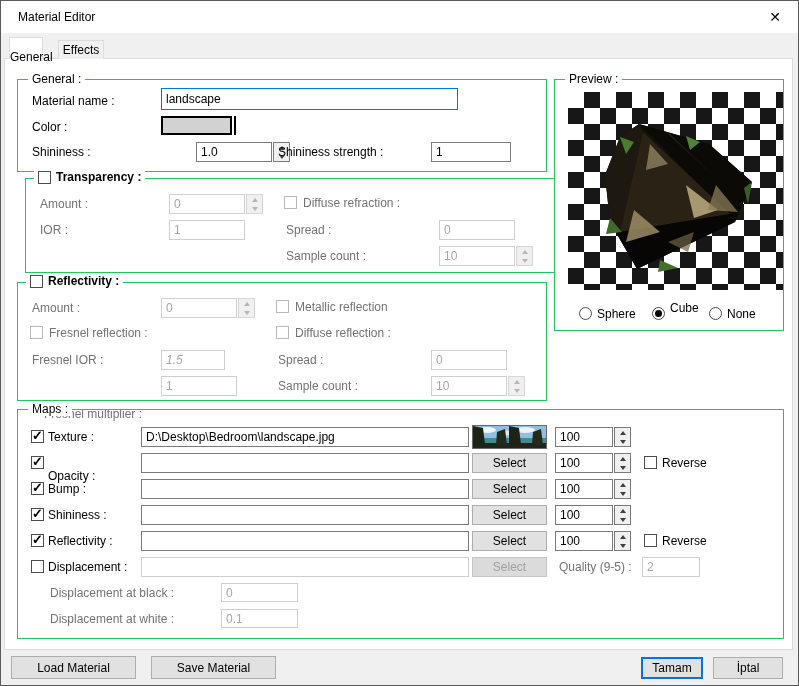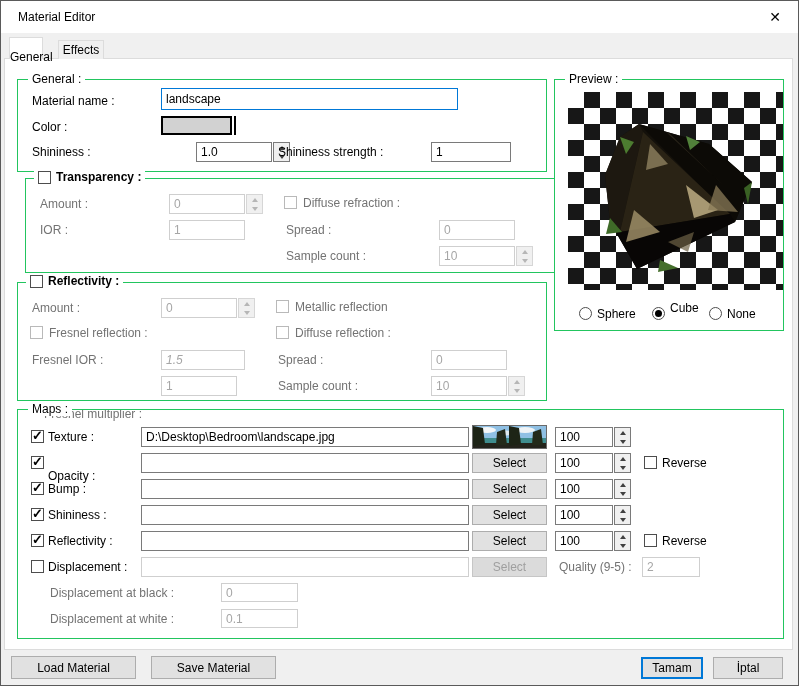--- a/index.html
+++ b/index.html
@@ -164,21 +164,21 @@
           </span>
       </span>
     </div>
     <span class="cb disabled" style="left:258px;top:17px;"></span>
     <span class="lbl dis" style="left:277px;top:17px;">Metallic reflection</span>
     <span class="cb disabled" style="left:12px;top:43px;"></span>
     <span class="lbl dis" style="left:31px;top:43px;">Fresnel reflection :</span>
     <span class="cb disabled" style="left:258px;top:43px;"></span>
     <span class="lbl dis" style="left:277px;top:43px;">Diffuse reflection :</span>
     <span class="lbl dis" style="left:14px;top:70px;">Fresnel IOR :</span>
-    <input class="tb disabled" disabled="" style="left: 143px; top: 67px; width: 84px; font-style: italic;" value="1.5">
+    <input class="tb disabled" disabled="" style="left: 143px; top: 67px; width: 64px; font-style: italic;" value="1.5">
     <span class="lbl dis" style="left:260px;top:70px;">Spread :</span>
     <input class="tb disabled" disabled="" style="left: 413px; top: 67px; width: 76px;" value="0">
     <span class="lbl dis" style="left:26px;top:96px;margin-top:28px;">Fresnel multiplier :</span>
     <input class="tb disabled" disabled="" style="left: 143px; top: 93px; width: 76px;" value="1">
     <span class="lbl dis" style="left:260px;top:96px;">Sample count :</span>
     <div class="spin disabled" style="left:413px;top:93px;">
       <input disabled="" value="10" style="">
       <span class="spin-btns">
         <span class="sb up">
             <i></i>

